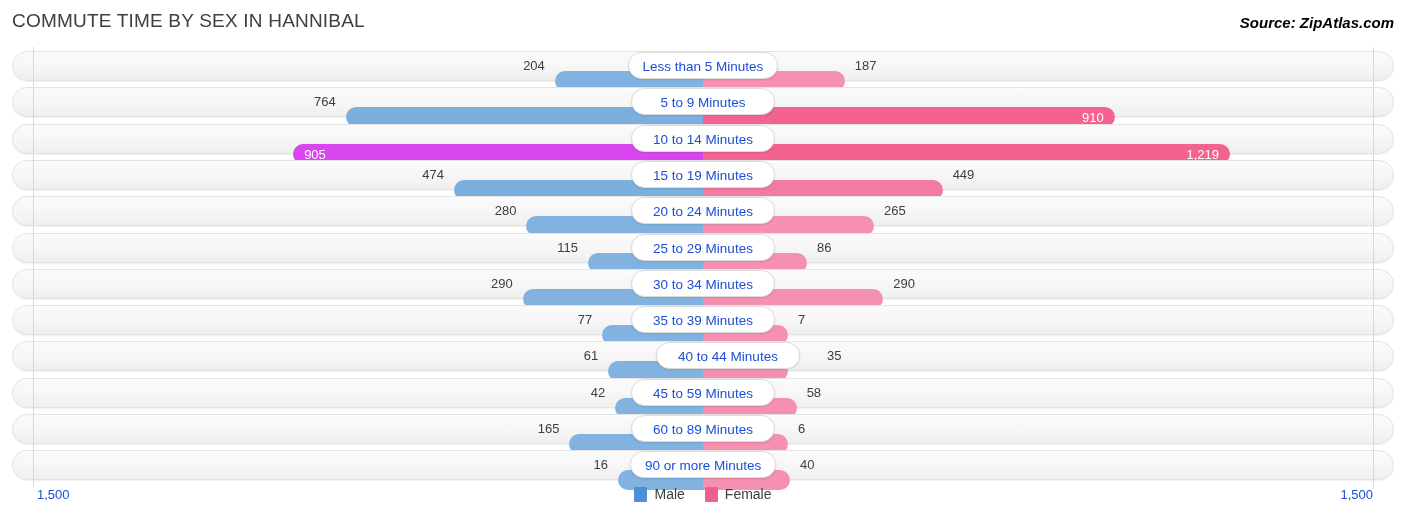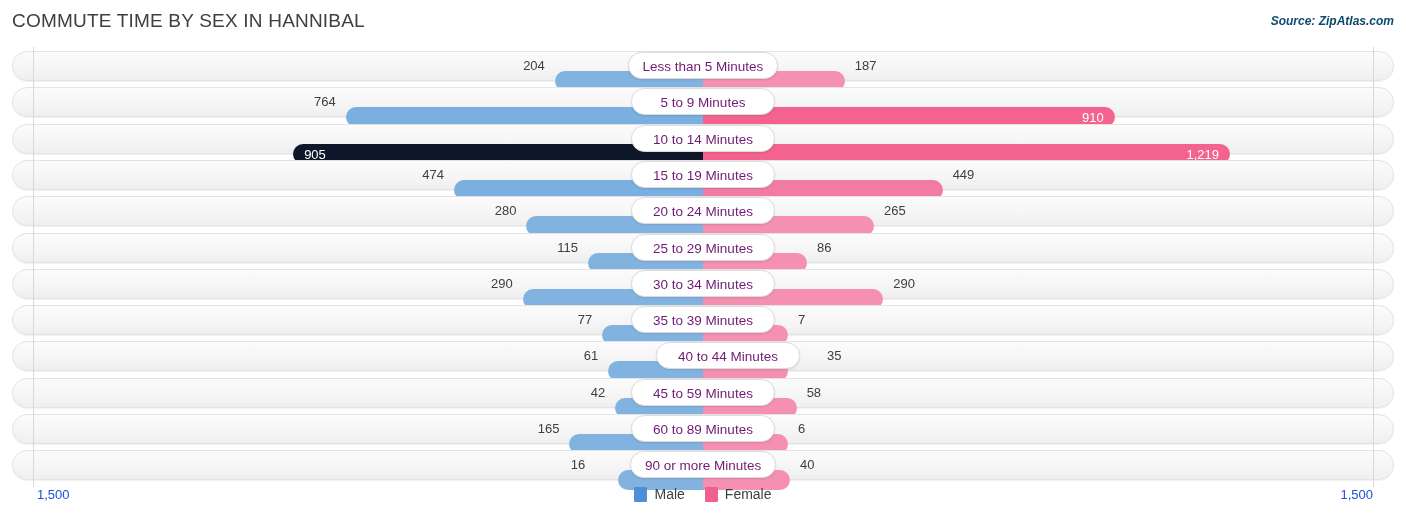--- a/index.html
+++ b/index.html
@@ -28,24 +28,24 @@
     font-size: 19px;
     letter-spacing: 0.2px;
     color: #3c4043;
     font-weight: 400;
     white-space: nowrap;
   }
   .source {
     position: absolute;
     right: 12px;
     top: 14px;
-    font-size: 12px;
+    font-size: 15px;
     font-style: italic;
     font-weight: bold;
-    color: #0c4a6e;
+    color: #000000;
     white-space: nowrap;
   }
 
   
   .plot {
     position: absolute;
     left: 0;
     top: 47px;
     width: 1406px;
     height: 432px;
@@ -87,21 +87,21 @@
     box-sizing: border-box;
   }
   .bar-male {
     border-radius: 11px 0 0 11px;
     background: #82b3e0;
   }
   .bar-female {
     border-radius: 0 11px 11px 0;
     background: #f590b2;
   }
-  .bar.big.bar-male   { background: #0f172a; }
+  .bar.big.bar-male   { background: #d946ef; }
   .bar.mid.bar-male   { background: #7aafe0; }
   .bar.big.bar-female { background: #f4628f; }
   .bar.mid.bar-female { background: #f27ba6; }
 
   .bar-inner-label {
     position: absolute;
     top: 0;
     height: 22px;
     line-height: 22px;
     font-size: 13px;
@@ -126,21 +126,21 @@
   .center-pill {
     position: absolute;
     top: 1px;
     height: 27px;
     line-height: 27px;
     box-sizing: border-box;
     border: 1px solid #dcdcdc;
     border-radius: 14px;
     background: #ffffff;
     font-size: 13.5px;
-    color: #701a75;
+    color: #1d4ed8;
     text-align: center;
     white-space: nowrap;
     z-index: 4;
     box-shadow: 0 1px 2px rgba(0,0,0,0.10);
     padding: 0 14px;
   }
 
   
   .footer {
     position: absolute;
@@ -291,21 +291,21 @@
         <div class="bar bar-male " style="left: 557.4px; width: 133.6px;"></div>
         <div class="bar bar-female " style="left: 691px; width: 85px;"></div>
         <div class="out-label left" style="right: 0px; left: 487.4px; width: 60px;">165</div>
         <div class="out-label right" style="left: 786px;">6</div>
         <div class="center-pill" style="left: 619px; min-width: 144px;">60 to 89 Minutes</div>
       </div>
       <div class="row" style="top: 403.3px;">
         <div class="track"></div>
         <div class="bar bar-male " style="left: 606px; width: 85px;"></div>
         <div class="bar bar-female " style="left: 691px; width: 86.9333px;"></div>
-        <div class="out-label left" style="right: 0px; left: 536px; width: 60px; text-align: center;">16</div>
+        <div class="out-label left" style="right: 0px; left: 536px; width: 60px;">16</div>
         <div class="out-label right" style="left: 787.933px;">40</div>
         <div class="center-pill" style="left: 618px; min-width: 144px;">90 or more Minutes</div>
       </div>
     </div>
 </div>
 
 <div class="footer">
   <div class="axis-tick left">1,500</div>
   <div class="axis-tick right">1,500</div>
   <div class="legend">

